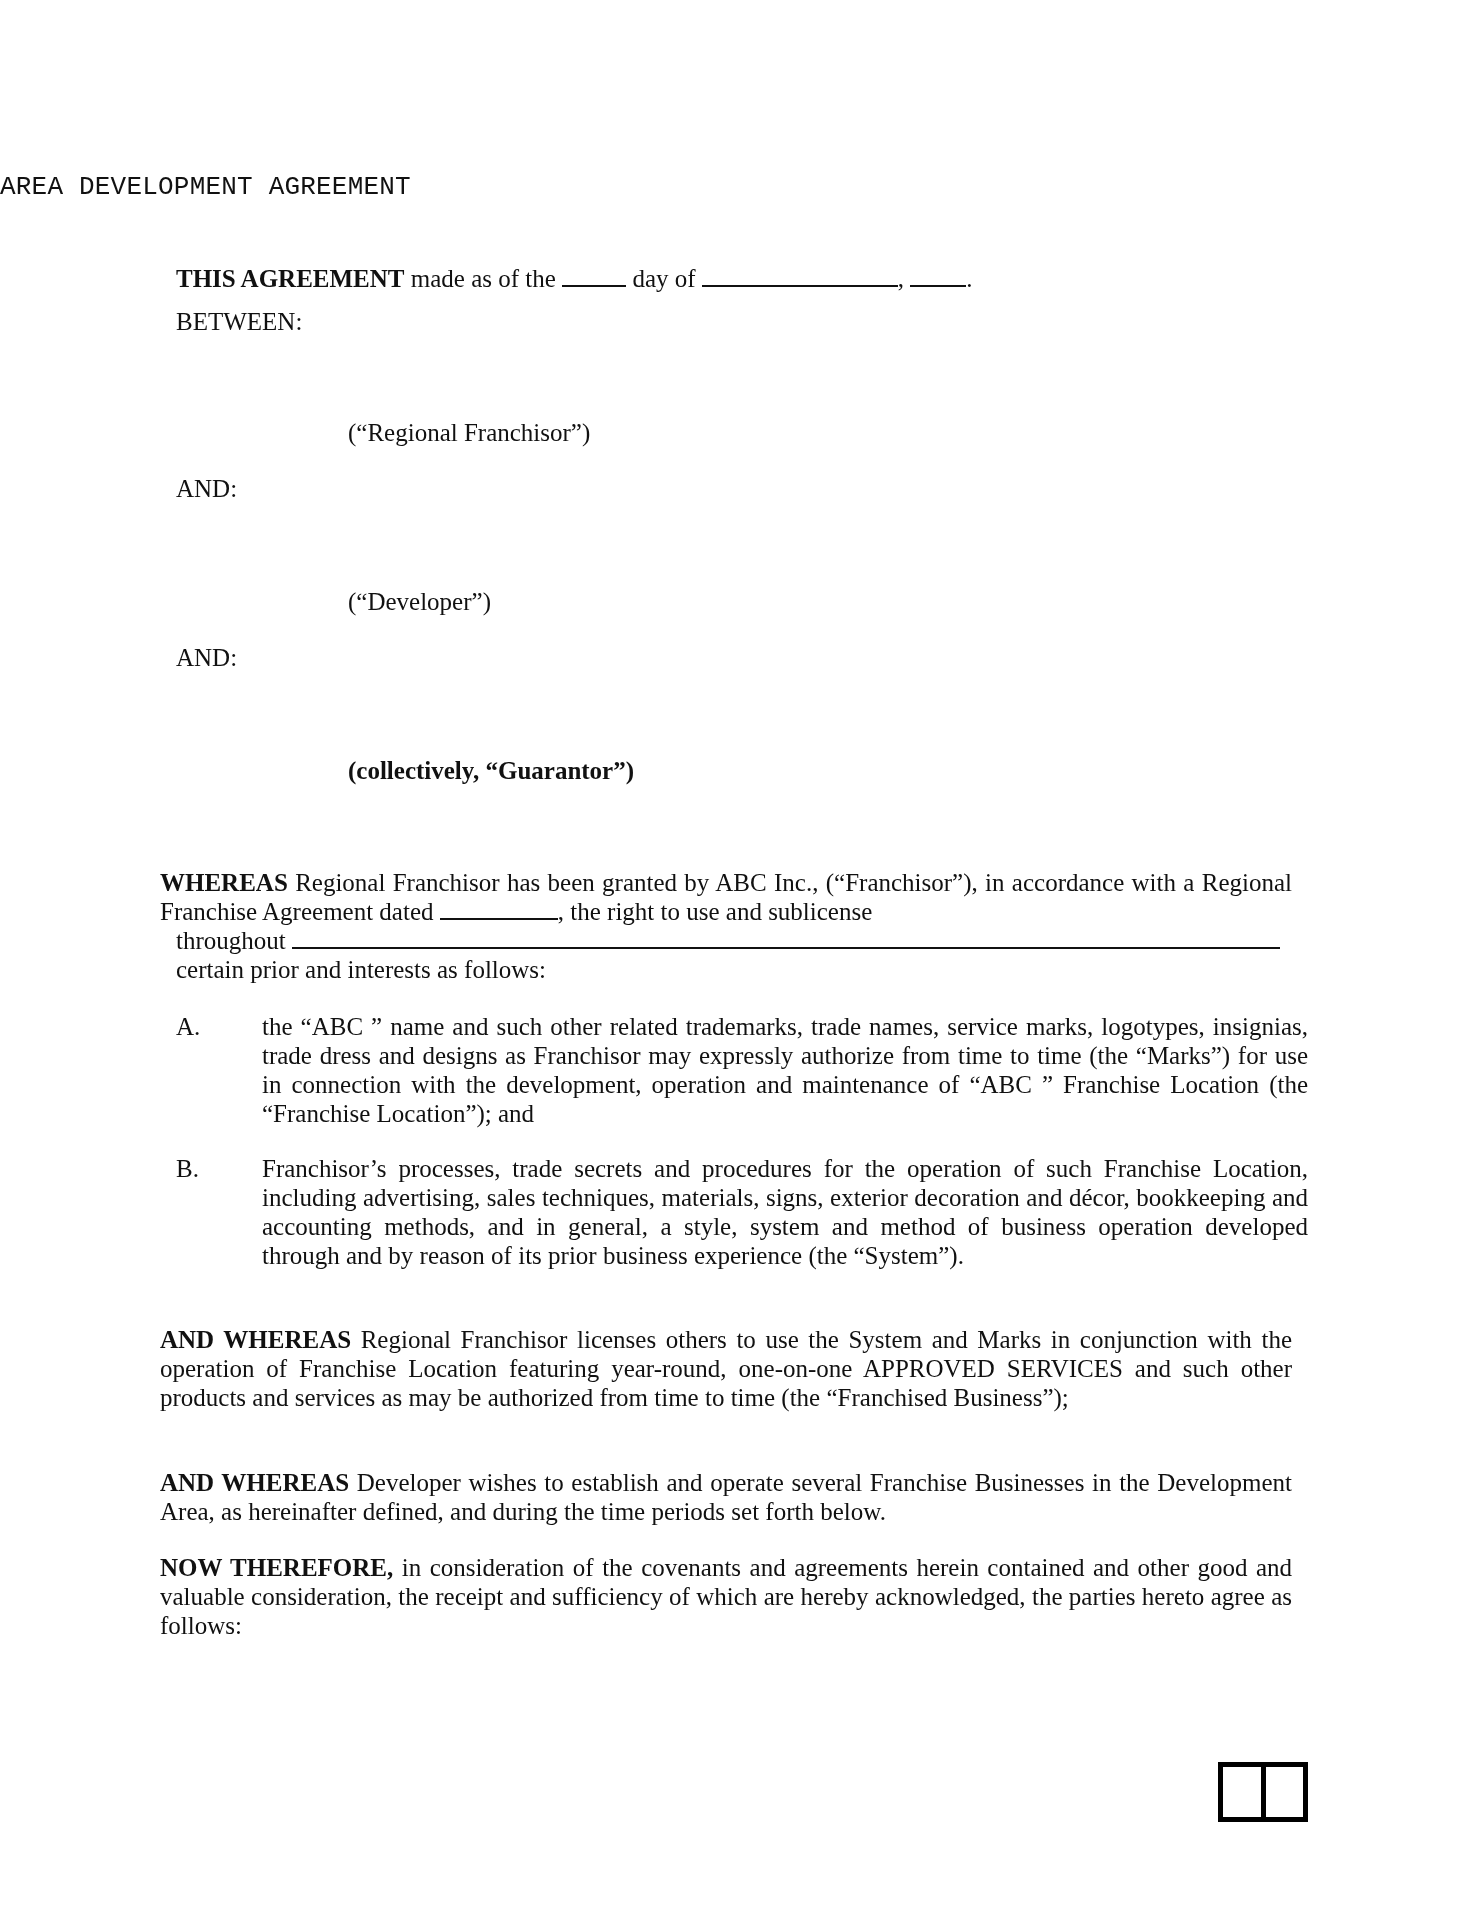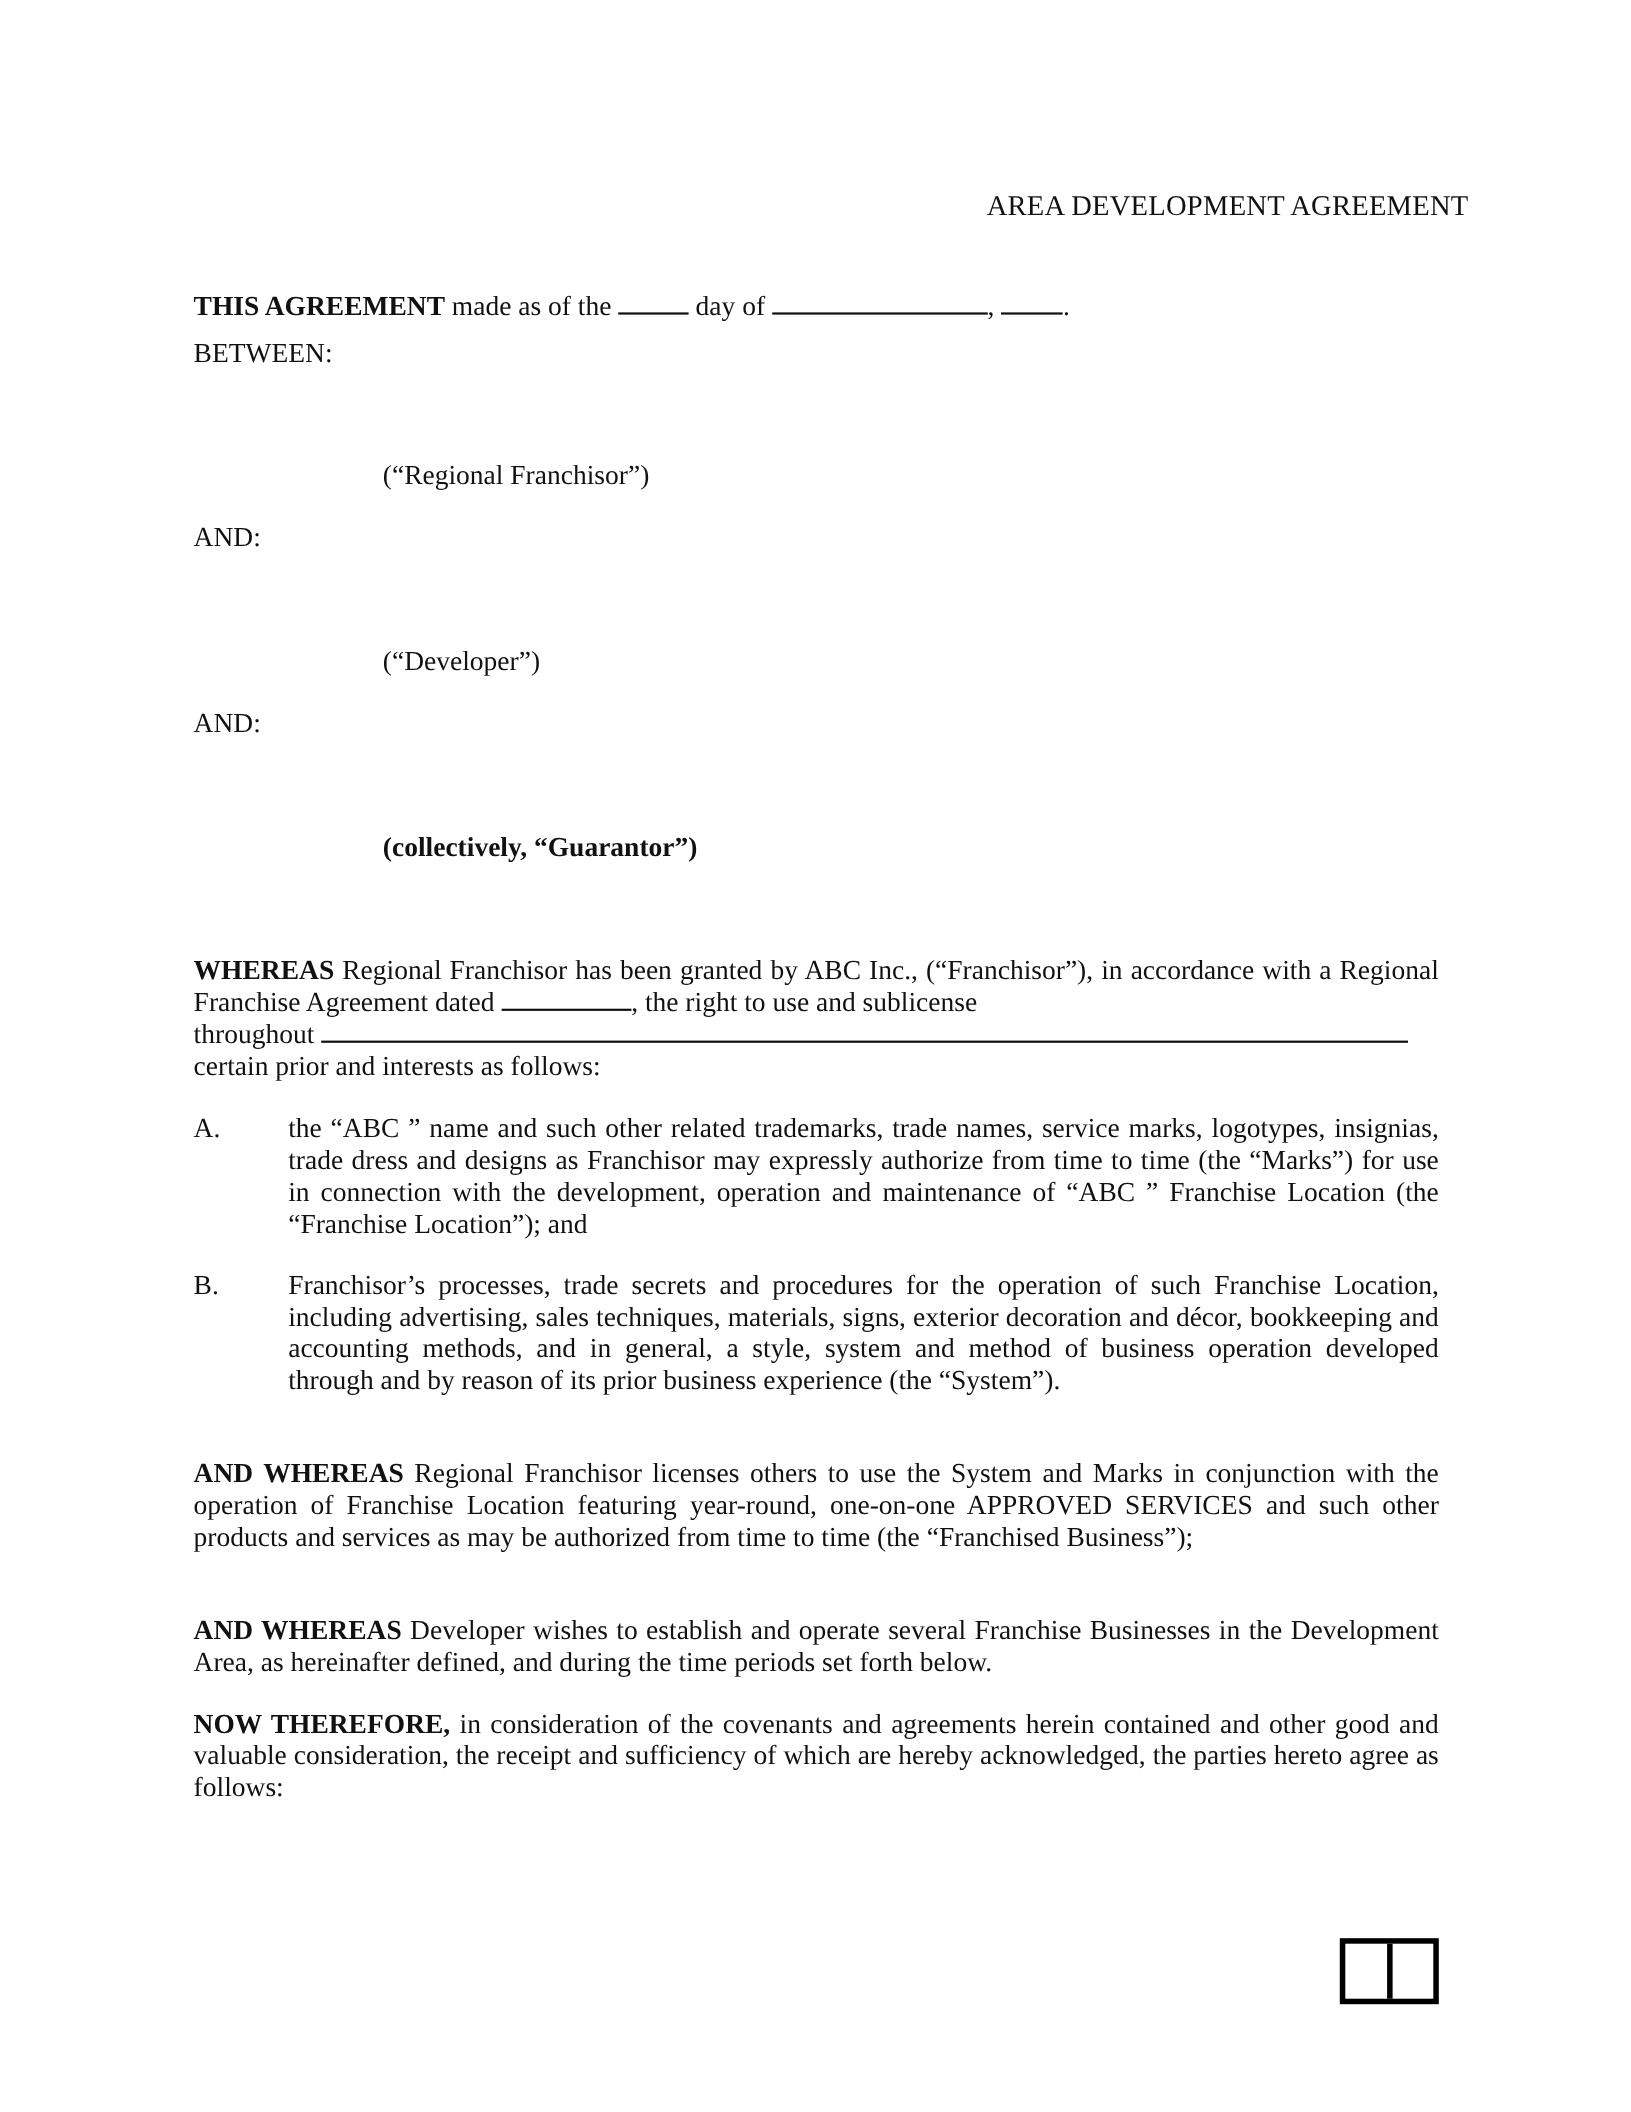--- a/index.html
+++ b/index.html
@@ -1,22 +1,22 @@
 <!DOCTYPE html>
 <html><head>
 <meta charset="utf-8">
 <style>
   html, body { margin: 0; padding: 0; background: #ffffff; }
   body { width: 1483px; height: 1920px; position: relative; overflow: hidden;
          font-family: "Liberation Serif", "DejaVu Serif", serif; color: #111; }
   .abs { position: absolute; }
-  .title { left: 0; width: 1335px; top: 172px; text-align: right; font-size: 26px; letter-spacing: 0.2px; }
+  .title { left: 0; width: 1335px; top: 172px; text-align: left; font-size: 26px; letter-spacing: 0.2px; font-family: Liberation Mono, monospace; }
   .line { font-size: 25px; line-height: 29px; white-space: nowrap; }
   .b { font-weight: bold; }
-  .just { position: absolute; left: 176px; width: 1132px; font-size: 25px; line-height: 29px; text-align: justify; }
+  .just { position: absolute; left: 160px; width: 1132px; font-size: 25px; line-height: 29px; text-align: justify; }
   .item-label { position: absolute; left: 176px; font-size: 25px; line-height: 29px; }
   .item-body { position: absolute; left: 262px; width: 1046px; font-size: 25px; line-height: 29px; text-align: justify; font-family: Liberation Serif, serif; }
   .blank { display: inline-block; border-bottom: 2px solid #111; height: 20px; vertical-align: baseline; }
   .throughout-line { display: inline-block; border-bottom: 2px solid #111; width: 988px; height: 20px; margin-left: 6px; }
   .box { left: 1218px; top: 1762px; width: 90px; height: 60px; border: 5px solid #000; box-sizing: border-box; display: flex; }
   .box .cell { flex: 1; }
   .box .cell + .cell { border-left: 5px solid #000; }
 </style>
 </head>
 <body>

